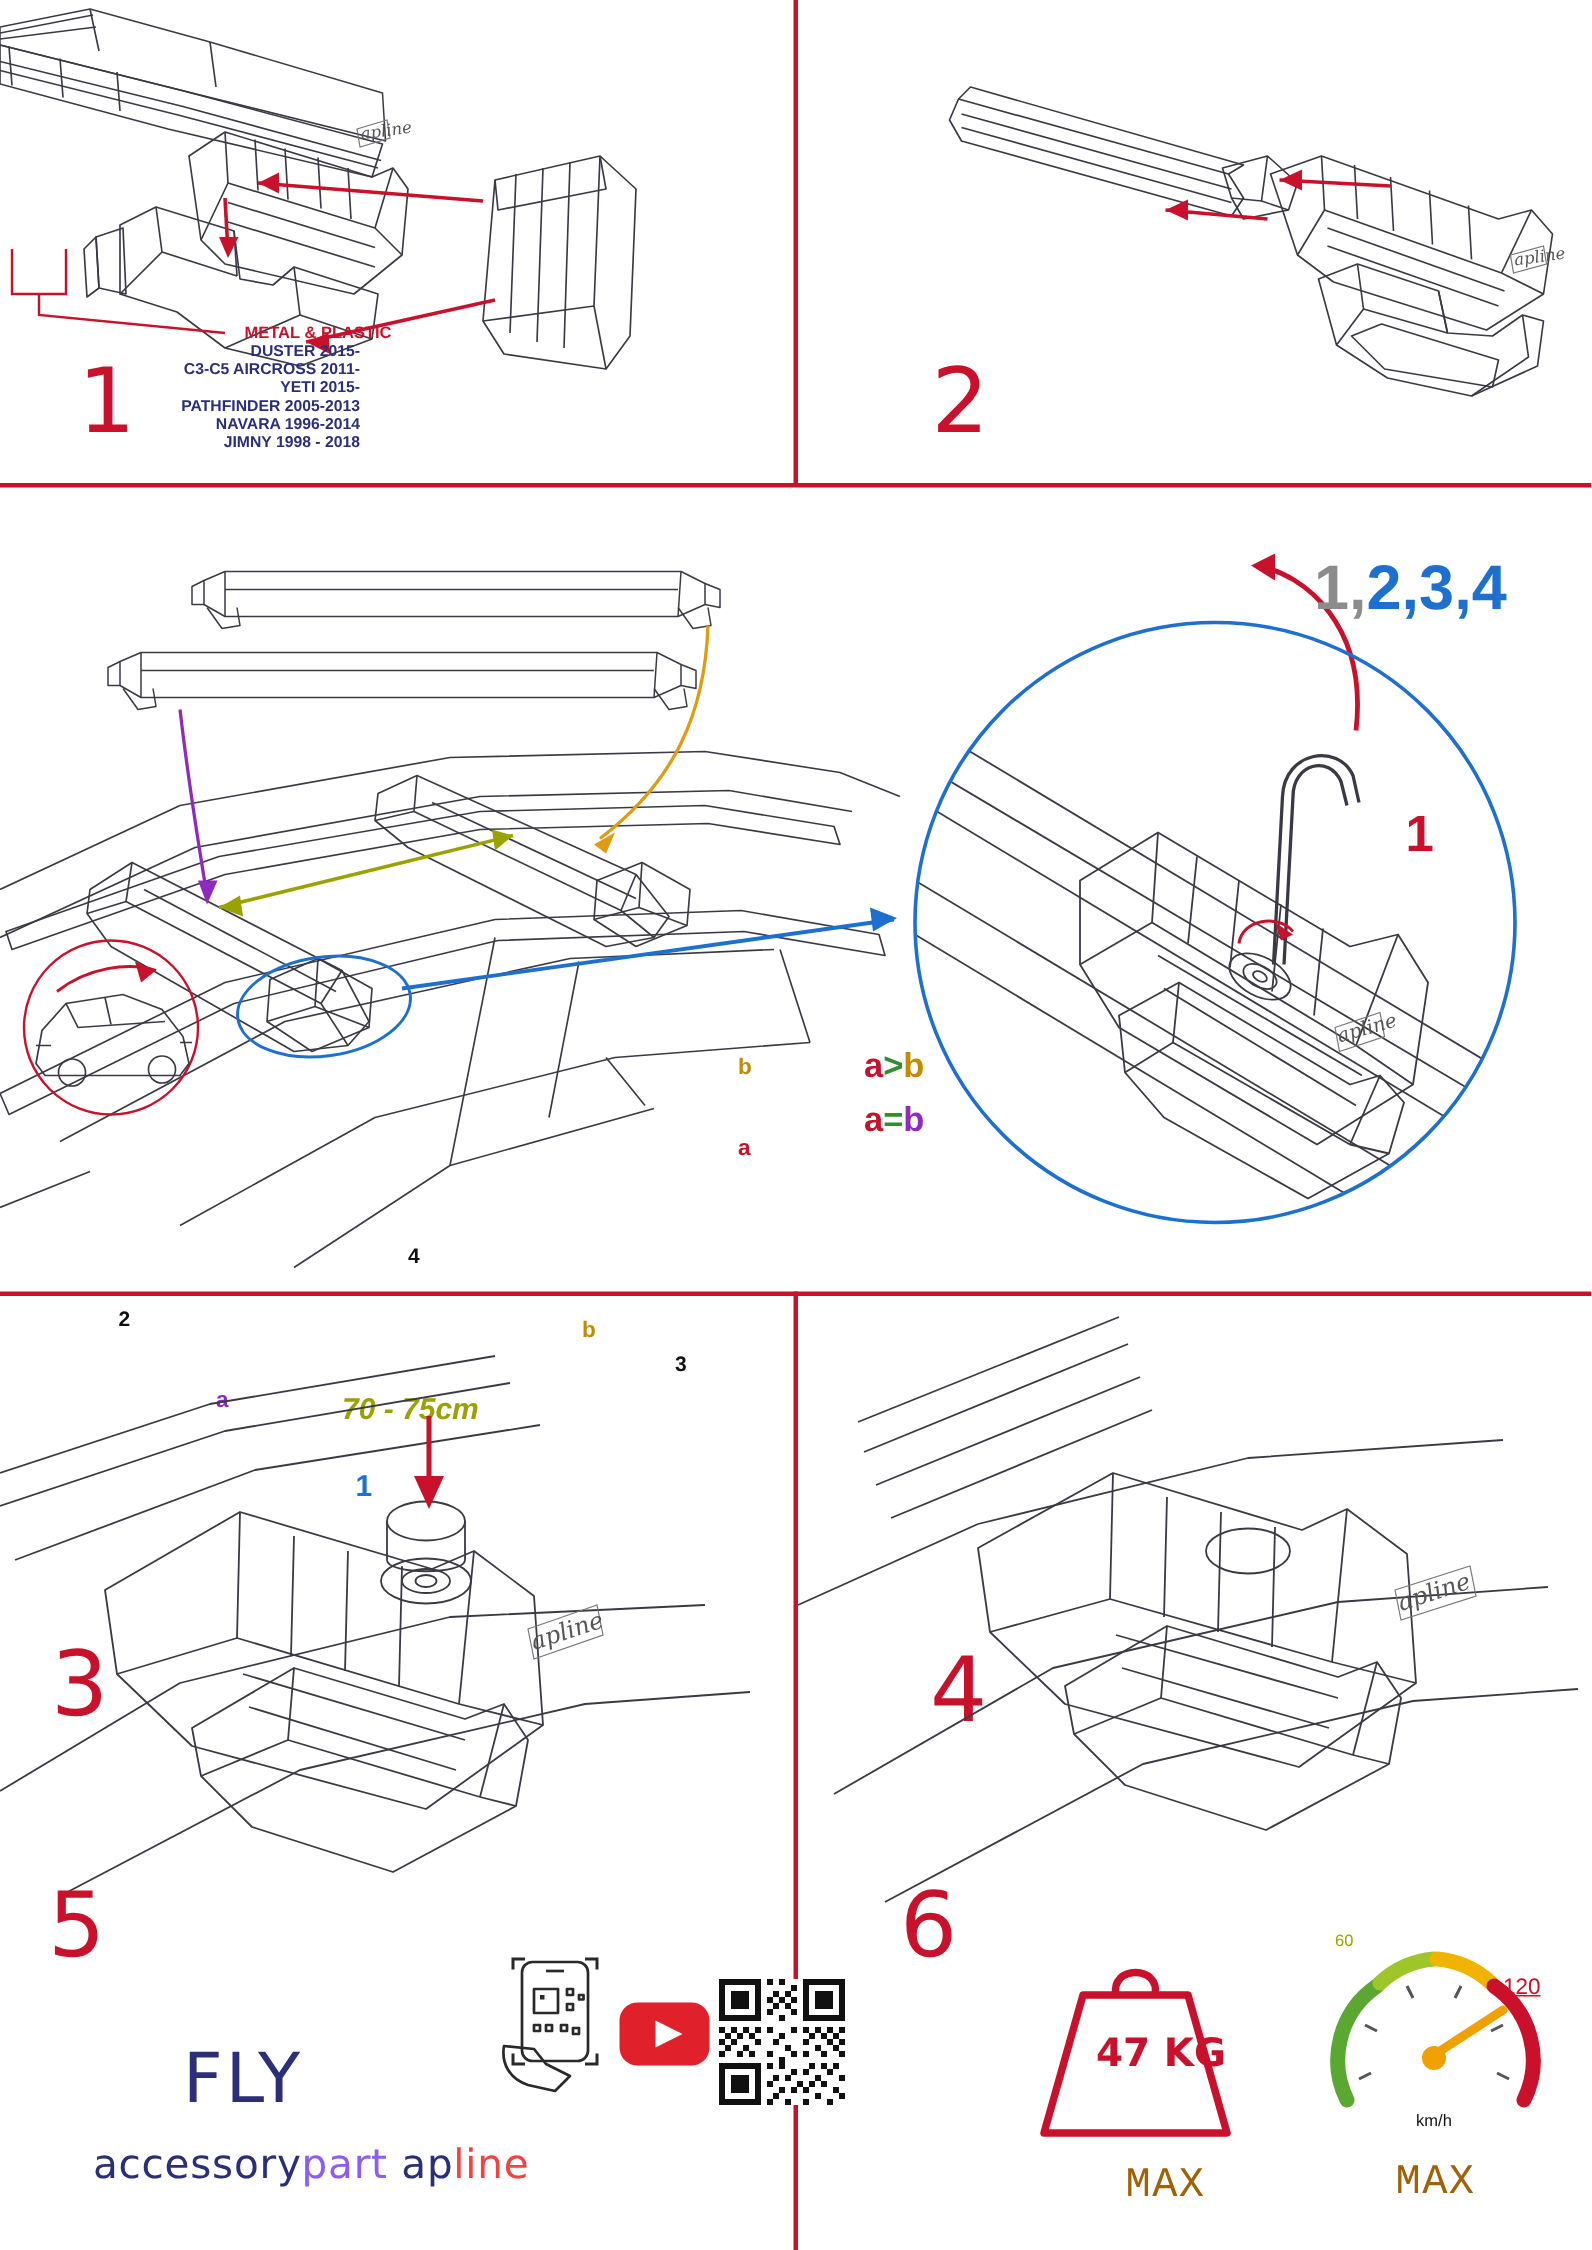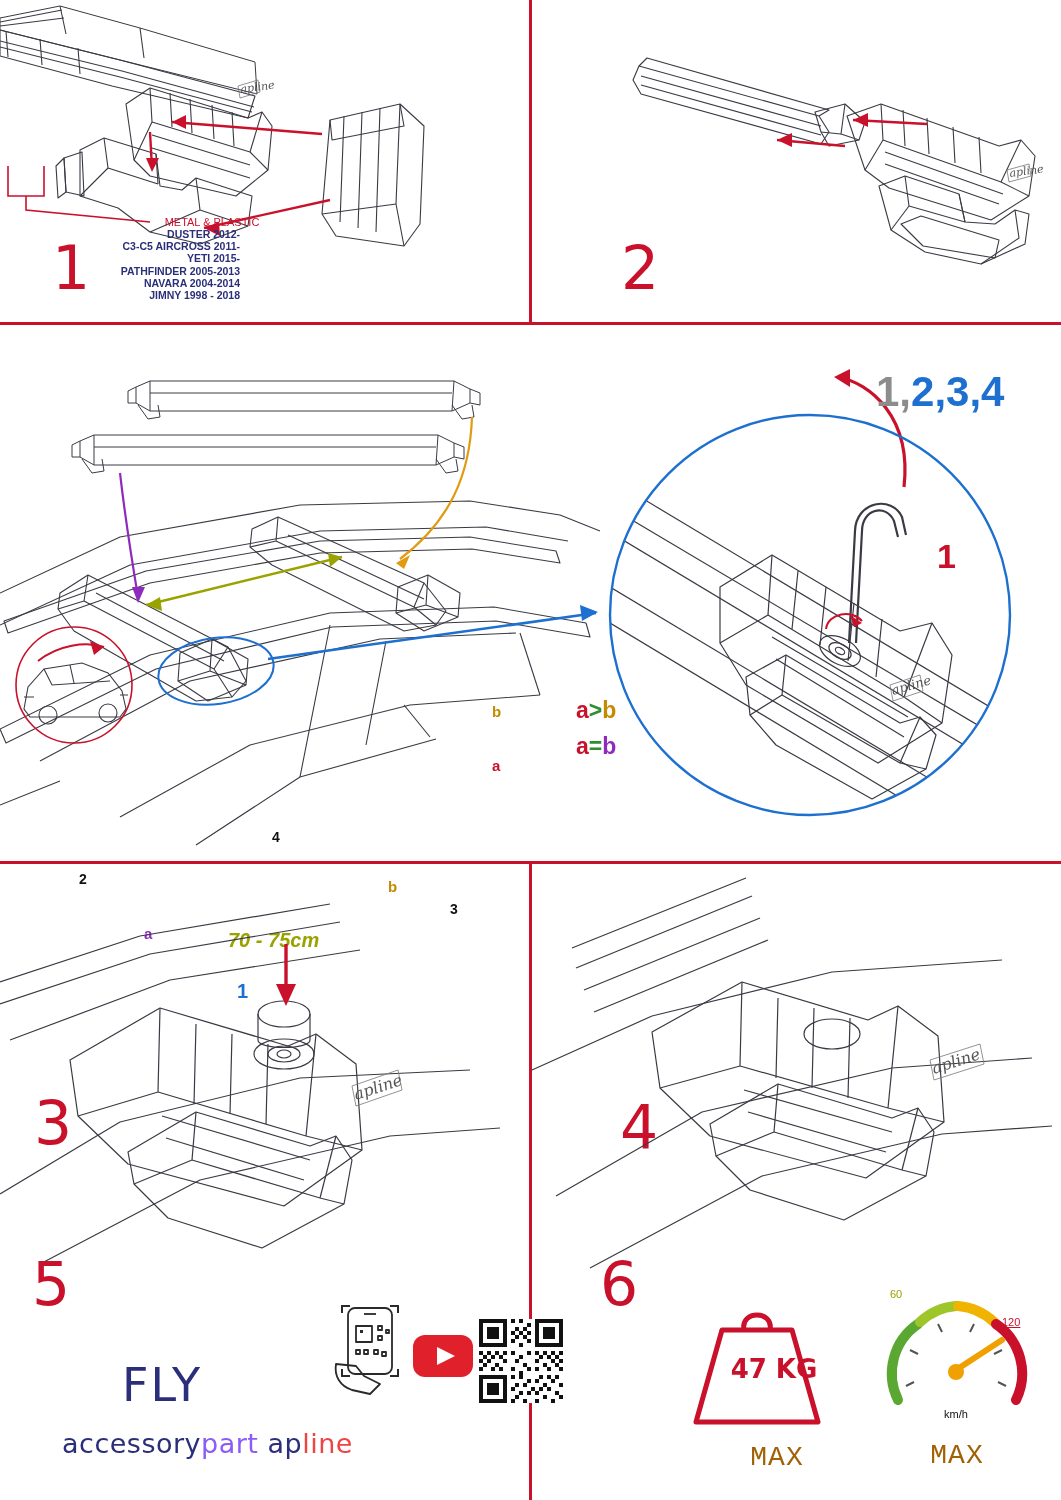--- a/index.html
+++ b/index.html
@@ -29,21 +29,21 @@
 
   
   .panel{position:absolute;}
 
   svg{display:block;overflow:visible;}
 
   
   .lbl{position:absolute;white-space:nowrap;}
 
   .metal-title{
-    color:#c9112b;font-size:11px;font-weight:normal;text-align:center;
+    color:#c9112b;font-size:11px;font-weight:bold;text-align:center;
     font-family:"Liberation Sans", sans-serif;
   }
   .metal-list{
     color:#2b2f7a;font-size:10.5px;font-weight:bold;text-align:right;line-height:1.16;
     font-family:"Liberation Sans", sans-serif;
   }
 
   .ab-line{font-size:23px;font-weight:bold;font-family:"Liberation Sans", sans-serif;}
   .ab-a{color:#c9112b;}
   .ab-gt{color:#2f8f2f;}
@@ -73,21 +73,21 @@
   .brandline{font-size:27px;font-family:"DejaVu Sans", sans-serif;letter-spacing:0.5px;}
   .brandline .accessory{color:#2b2f7a;}
   .brandline .part{color:#8b5cf6;}
   .brandline .ap{color:#2b2f7a;}
   .brandline .line{color:#ef4444;}
 
   .maxlabel{color:#a16207;font-size:28px;font-family:Liberation Mono, monospace;letter-spacing:1px;}
   .kgtext{color:#c9112b;font-size:26px;font-weight:bold;font-family:"DejaVu Sans", sans-serif;}
   .kmh{color:#111;font-size:11px;}
   .spd-min{color:#9aa200;font-size:11px;}
-  .spd-max{color:#c9112b;font-size:11px;text-decoration:underline;}
+  .spd-max{color:#c9112b;font-size:15px;text-decoration:underline;}
 
   .apline-logo{fill:#555;font-size:11px;font-style:italic;font-family:"DejaVu Serif", serif;}
 </style>
 </head>
 <body>
 
 <div class="sheet">
 
   <div class="hrule" style="top:322px;"></div>
   <div class="hrule" style="top:861px;"></div>
@@ -145,25 +145,25 @@
       <path d="M204 228 L219 222 L220 236 Z" fill="#c9112b"></path>
 
       <g stroke="#c9112b" stroke-width="1.6" fill="none">
         <path d="M8 166 L8 196 L44 196 L44 166"></path>
         <path d="M26 196 L26 210 L150 222"></path>
       </g>
     </svg>
 
     <div class="lbl metal-title" style="left:142px;top:216px;width:140px;">METAL &amp; PLASTIC</div>
     <div class="lbl metal-list" style="left:92px;top:228px;width:148px;">
-      <div>DUSTER 2012-</div>
+      <div>DUSTER 2015-</div>
       <div>C3-C5 AIRCROSS 2011-</div>
       <div>YETI 2015-</div>
       <div>PATHFINDER 2005-2013</div>
-      <div>NAVARA 2004-2014</div>
+      <div>NAVARA 1996-2014</div>
       <div>JIMNY 1998 - 2018</div>
     </div>
     <div class="stepnum" style="left:52px;top:238px;">1</div>
   </div>
 
   <div class="panel" style="left:529px;top:0;width:532px;height:322px;">
     <svg width="532" height="322" viewBox="0 0 532 322">
       <g fill="none" stroke="#3a3a44" stroke-width="1.1" stroke-linejoin="round">
 
         <path d="M110 66 L290 116 L300 132 L292 144 L112 94 L104 80 Z"></path>

